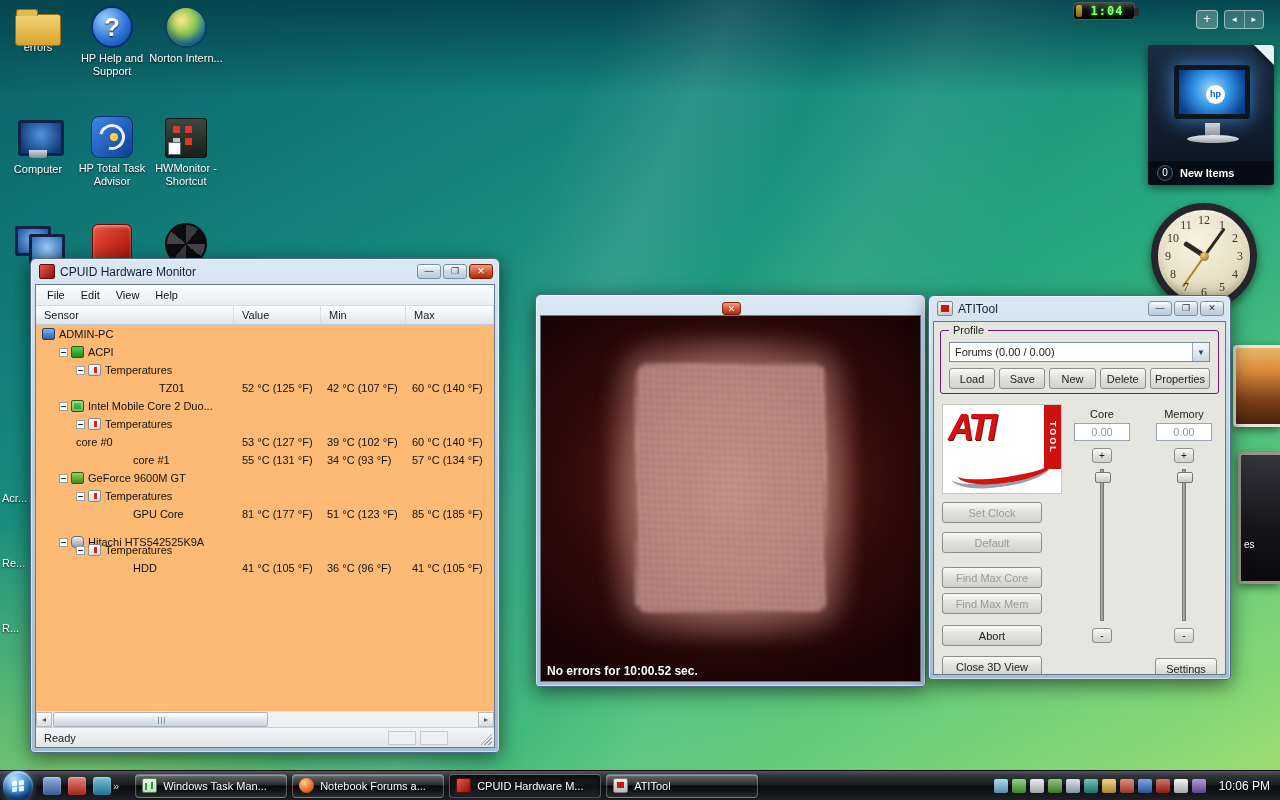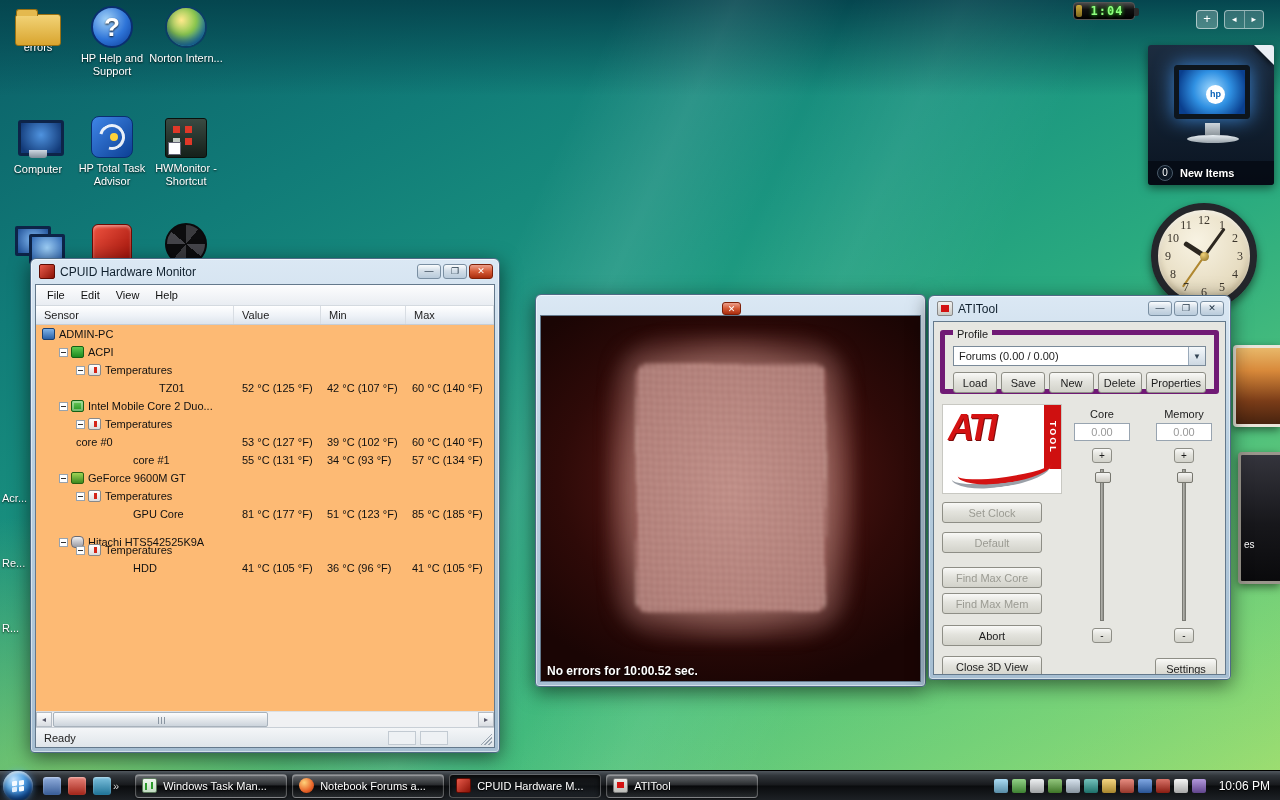--- a/index.html
+++ b/index.html
@@ -146,21 +146,21 @@
     filter:blur(2px); box-shadow:0 0 26px 12px rgba(226,176,166,.35); }
   .cube .core::after { content:""; position:absolute; inset:0;
     background:repeating-linear-gradient(2deg, transparent 0 5px, rgba(75,32,32,.5) 5px 7px); filter:blur(1px); }
   .status3d { position:absolute; left:6px; bottom:3px; color:#fff; font-weight:bold; font-size:12px;
     text-shadow:0 1px 2px #000; }
 
   
   #atitool { left:928px; top:295px; width:303px; height:385px; z-index:26; }
   #atitool .win-content { background:#e6e6e1; position:relative; font-size:11px; color:#1c1c1c; }
   .groupbox { position:absolute; left:6px; top:8px; right:6px; height:64px;
-    border:5px solid #701a75; border-radius:3px; }
+    border:1px solid #701a75; border-radius:3px; }
   .gb-label { position:absolute; top:-7px; left:8px; background:#e6e6e1; padding:0 4px; font-size:11px; }
   .dropdown { position:absolute; left:8px; top:11px; right:8px; height:20px; background:#fff;
     border:1px solid #7a8a99; display:flex; align-items:center; padding-left:5px; }
   .dd-arrow { margin-left:auto; width:17px; height:100%; background:linear-gradient(#f4f8fb,#cdd8e2);
     border-left:1px solid #9aaaba; display:flex; align-items:center; justify-content:center;
     font-size:8px; color:#345; }
   .profile-btns { position:absolute; left:8px; right:8px; top:37px; display:flex; gap:4px; }
   .btn { height:21px; background:linear-gradient(#f9f9f7,#e3e3dd 45%,#d2d2ca); border:1px solid #8e8e86;
     border-radius:3px; font-size:11px; color:#1c1c1c; display:flex; align-items:center;
     justify-content:center; padding:0 4px; cursor:default; }

